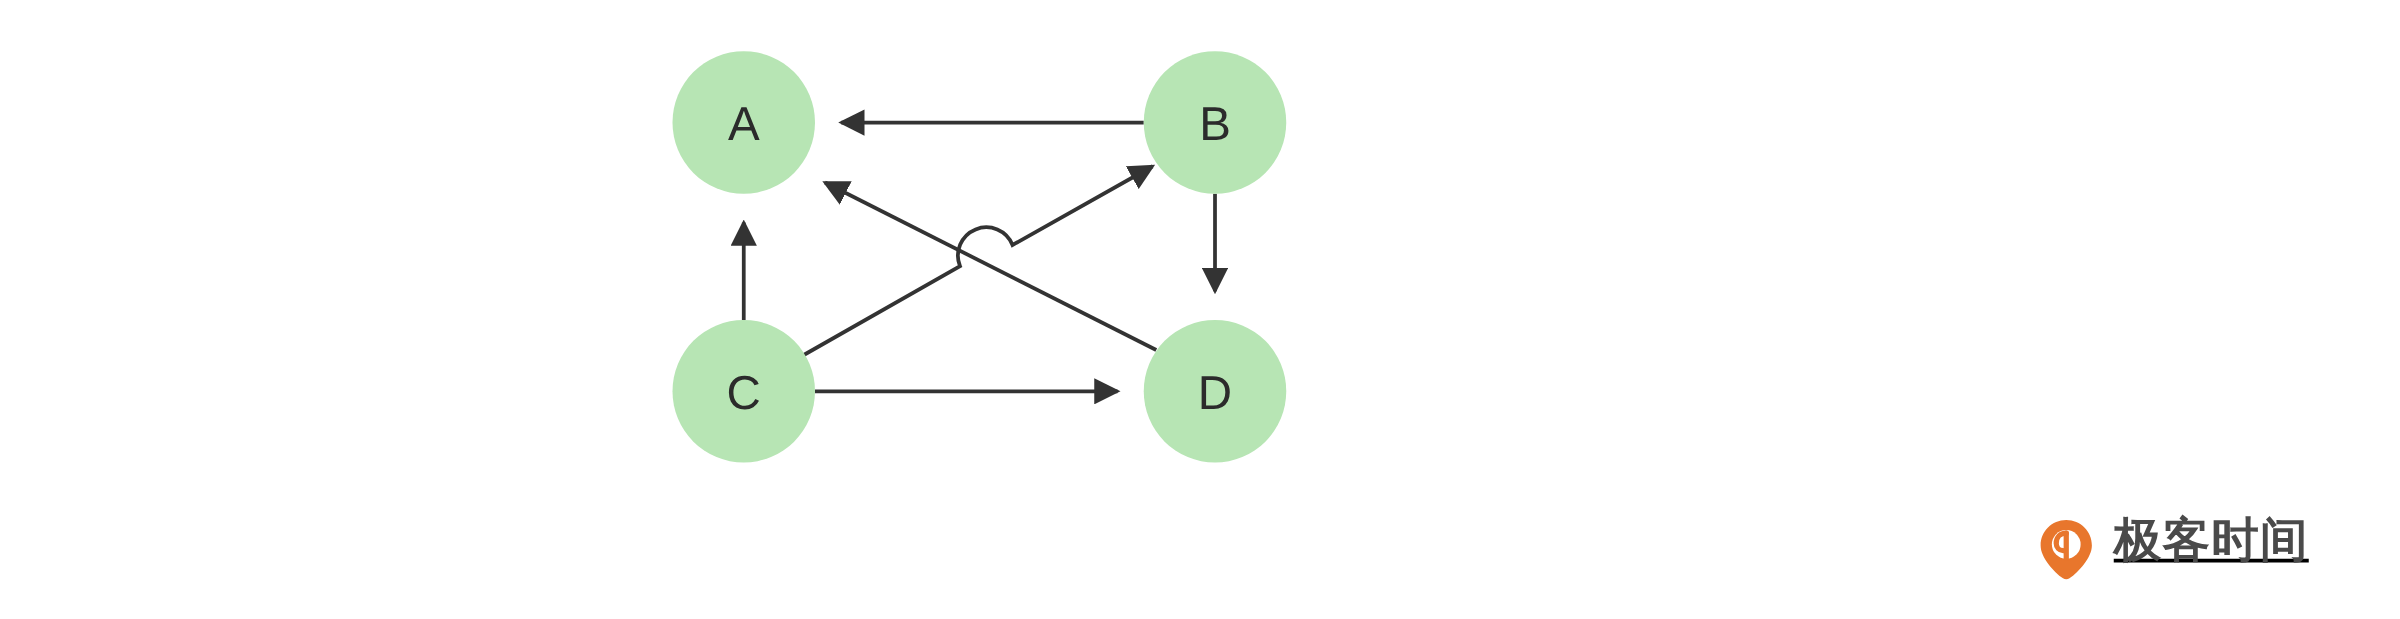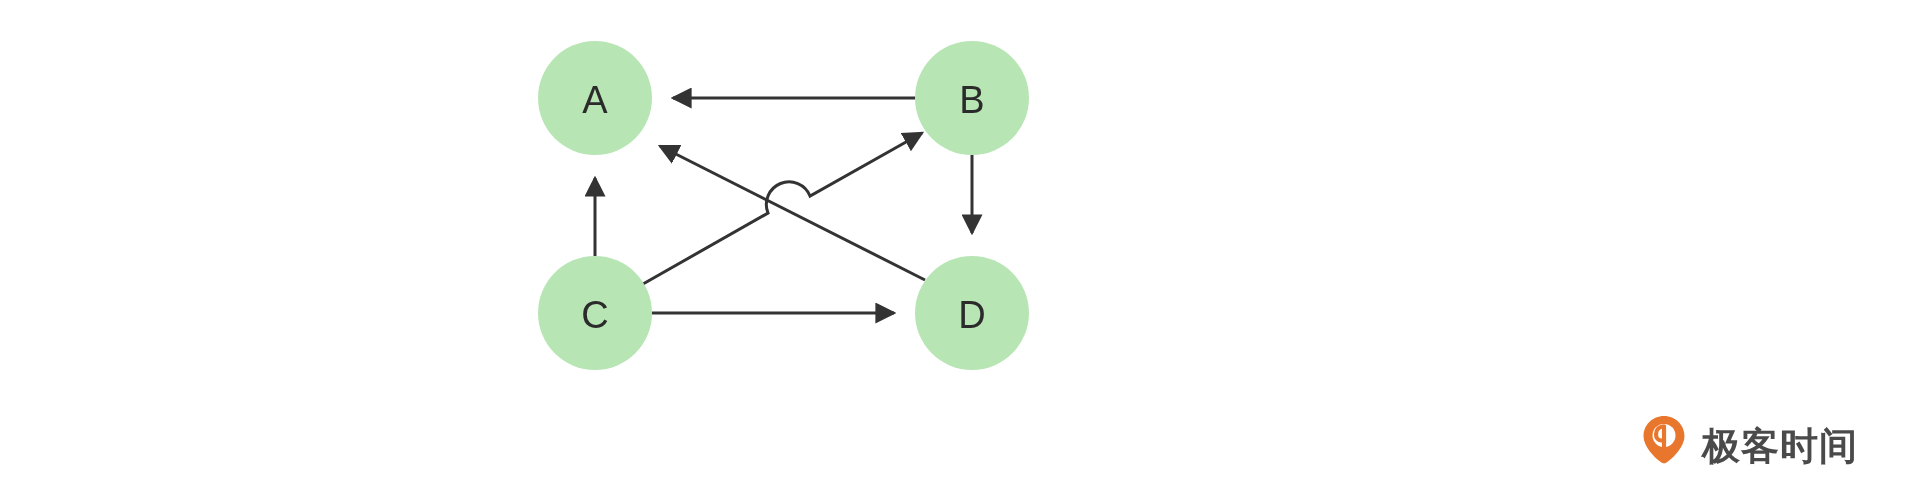--- a/index.html
+++ b/index.html
@@ -23,25 +23,26 @@
     dominant-baseline:central;
     user-select:none;
   }
   .edge-path{
     fill:none;
     stroke-linecap:butt;
     stroke-linejoin:miter;
   }
   #watermark{
     position:absolute;
-    right:62px;
+    right:73px;
     bottom:30px;
     display:flex;
-    align-items:flex-end;
+    align-items:flex-start;
     gap:12px;
+    text-decoration:underline;
   }
   #watermark .wm-logo{
     width:52px;height:52px;
     flex:0 0 auto;
   }
   #watermark .wm-text{
     font-family:"DejaVu Sans", sans-serif;
     font-size:38px;
     font-weight:700;
     color:#4a4a4a;

